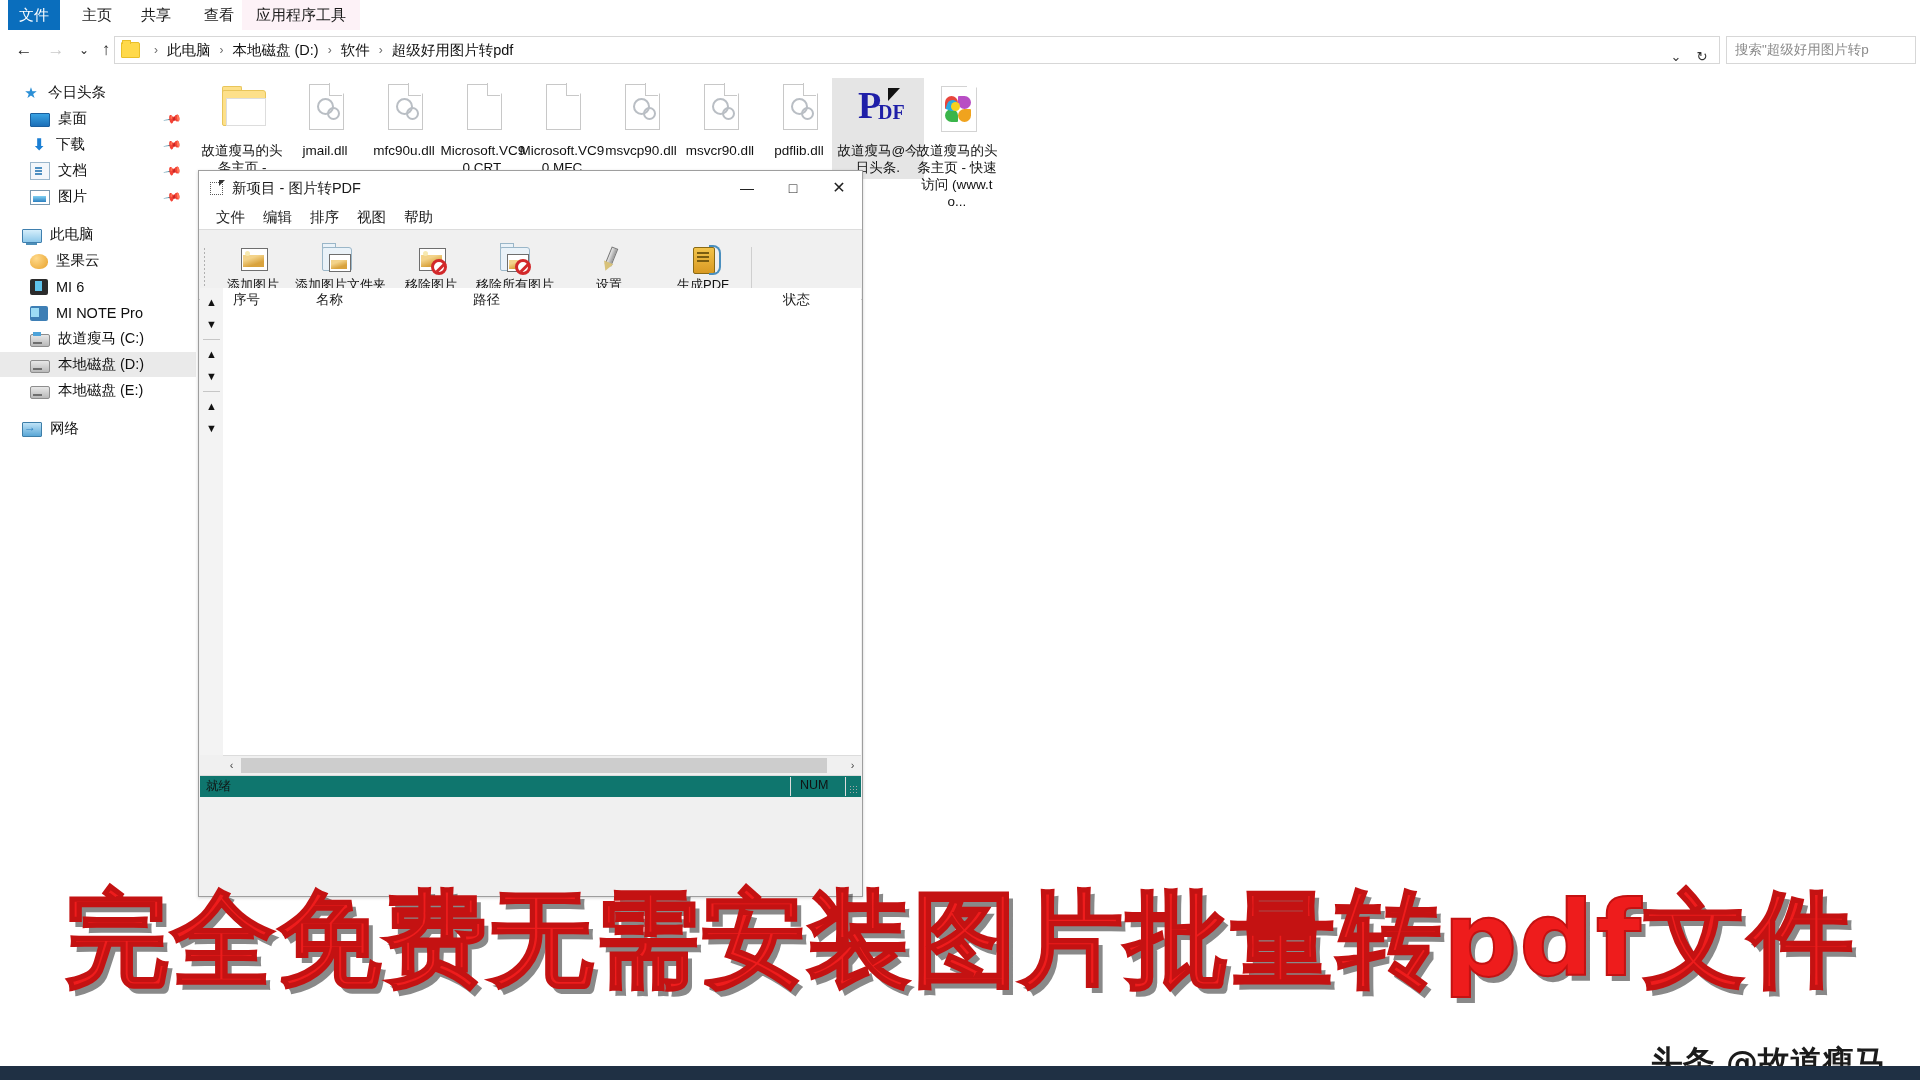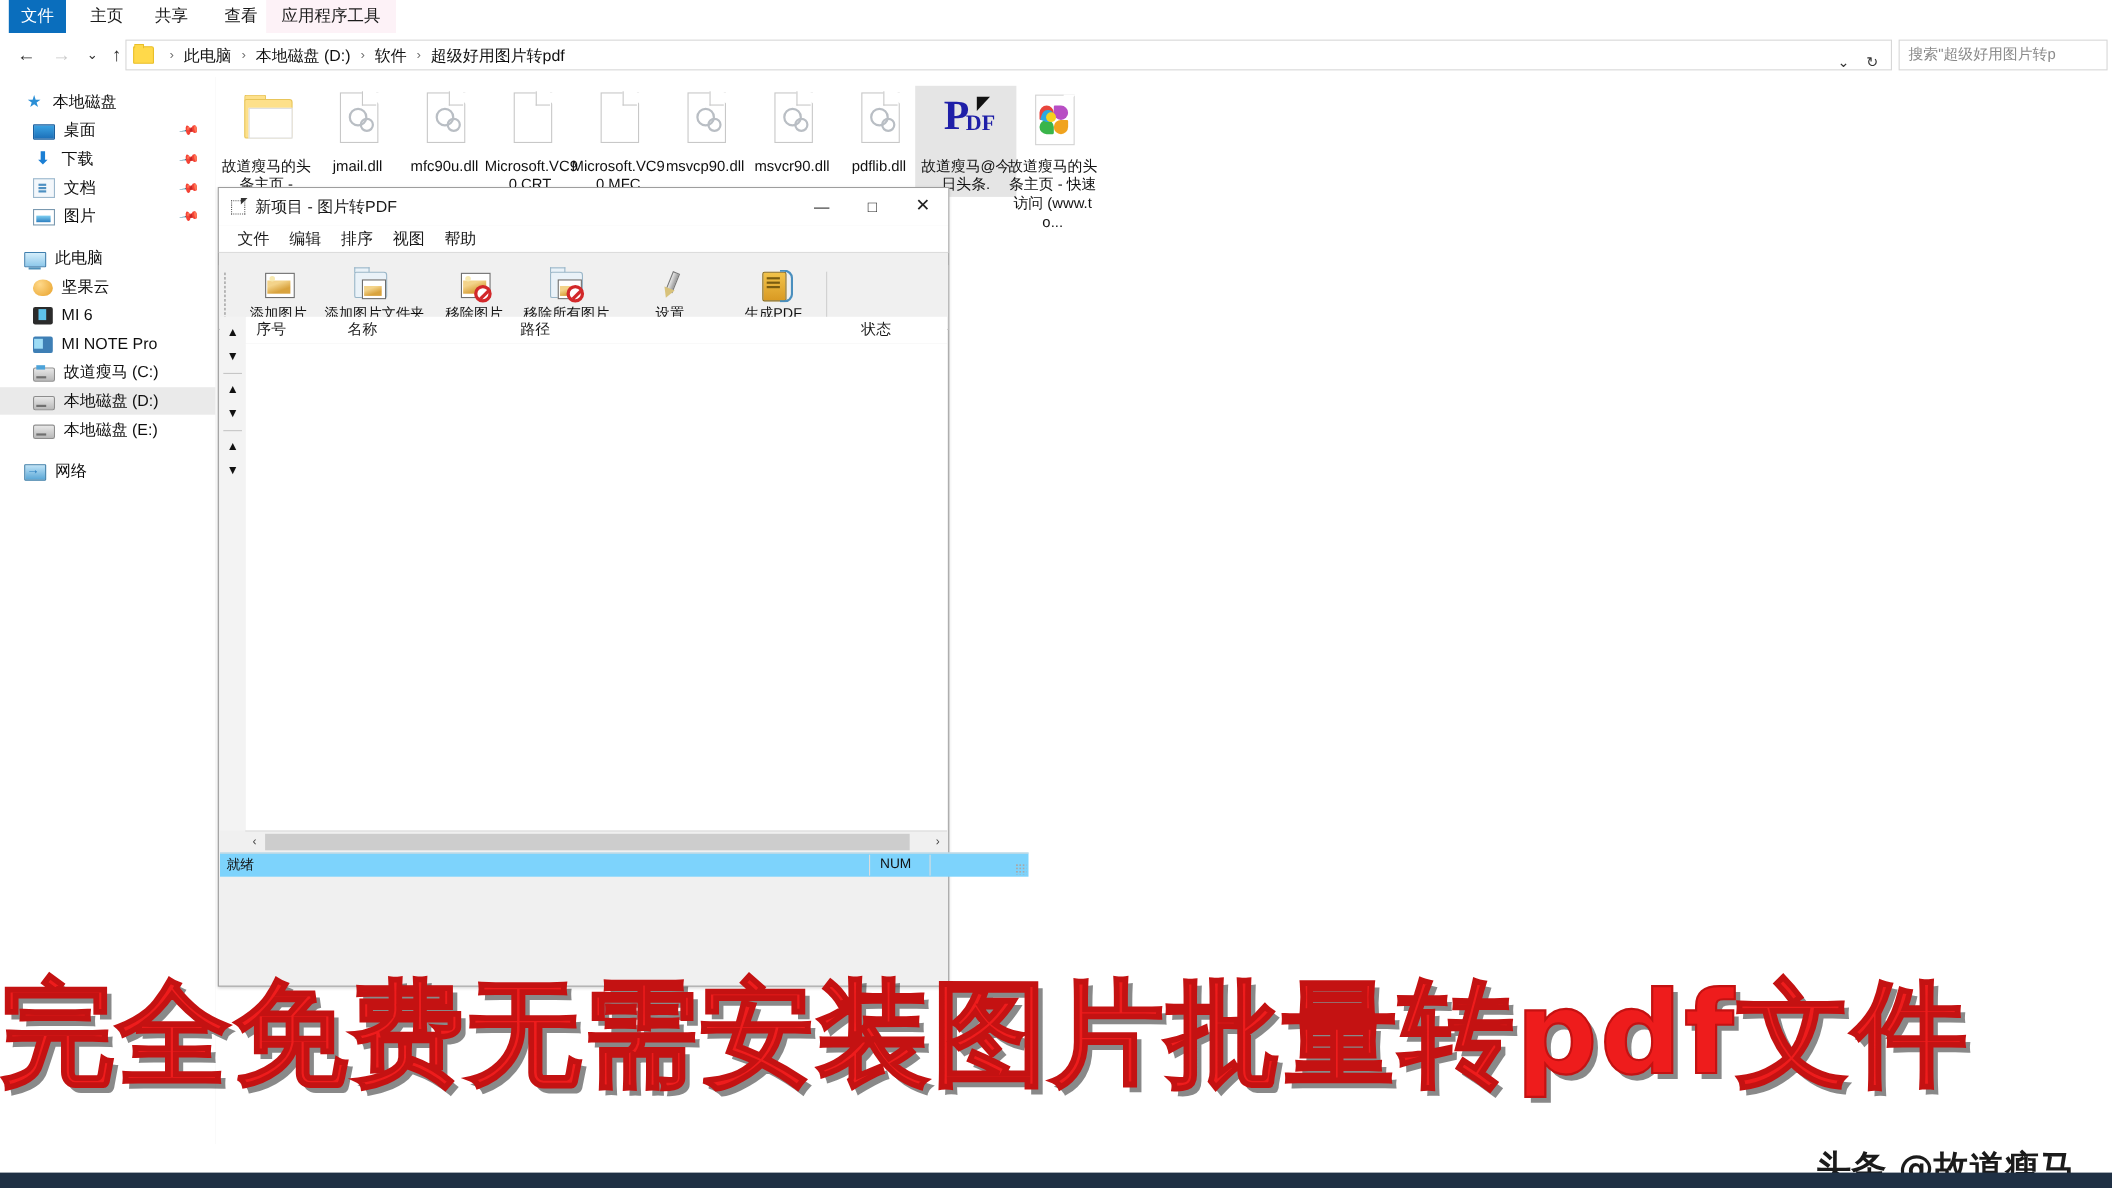--- a/index.html
+++ b/index.html
@@ -470,37 +470,37 @@
   .hs-arrow {
     position:absolute; top:0; width:17px; height:19px;
     text-align:center; line-height:19px; font-size:11px; color:#444;
   }
   .hs-thumb {
     position:absolute; left:18px; top:2px;
     width: 586px; height: 15px; background:#cdcdcd;
   }
   .statusbar {
     position: absolute; left: 1px; top: 604px;
-    width: 735px; height: 21px;
-    background: #7dd3fc;
+    width: 661px; height: 21px;
+    background: #0f766e;
     border-top: 1px solid #dcdcdc;
   }
   .sb-text { position:absolute; left:6px; top:2px; font-size:12.5px; color:#111; }
   .sb-num  { position:absolute; left:600px; top:2px; font-size:12.5px; color:#111; }
   .sb-div  { position:absolute; top:1px; width:1px; height:19px; background:#dcdcdc; }
   .sb-grip {
     position:absolute; right:2px; bottom:2px; width:10px; height:10px;
     background-image: radial-gradient(#a8a8a8 1px, transparent 1px);
     background-size: 3px 3px;
   }
 
   
   .bigred {
     position: absolute; left: 0; top: 884px;
-    width: 1920px; 
+    width: 1920px; text-align: center;
     font-size: 104px; line-height: 110px;
     font-weight: bold;
     color: #ee1c1c;
     font-family: "DejaVu Sans", sans-serif;
     letter-spacing: 2px;
     text-shadow: 5px 6px 0 rgba(40,40,40,0.55);
     white-space: nowrap;
     -webkit-text-stroke: 2px #c41212;
   }
   .watermark {
@@ -561,21 +561,21 @@
         <span class="addr-ico">↻</span>
       </div>
     </div>
 
     <div class="searchbox">搜索"超级好用图片转p</div>
   </div>
 
   <div class="navpane">
     <div class="nav-item" style="top:10px">
       <span class="nav-ico ic-star">★</span>
-      <span class="nav-label">本地磁盘</span>
+      <span class="nav-label">今日头条</span>
     </div>
     <div class="nav-item" style="top:36px">
       <span class="nav-ico indent ic-desktop"></span>
       <span class="nav-label">桌面</span>
       <span class="pin">📌</span>
     </div>
     <div class="nav-item" style="top:62px">
       <span class="nav-ico indent ic-download">⬇</span>
       <span class="nav-label">下载</span>
       <span class="pin">📌</span>

